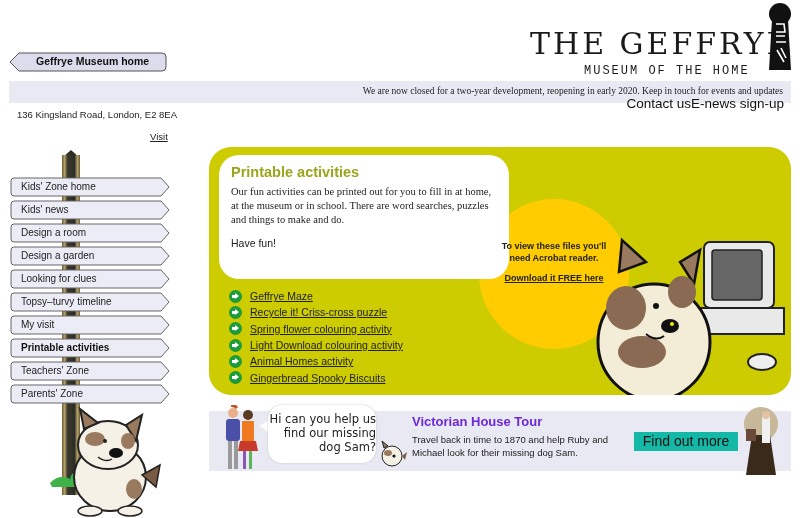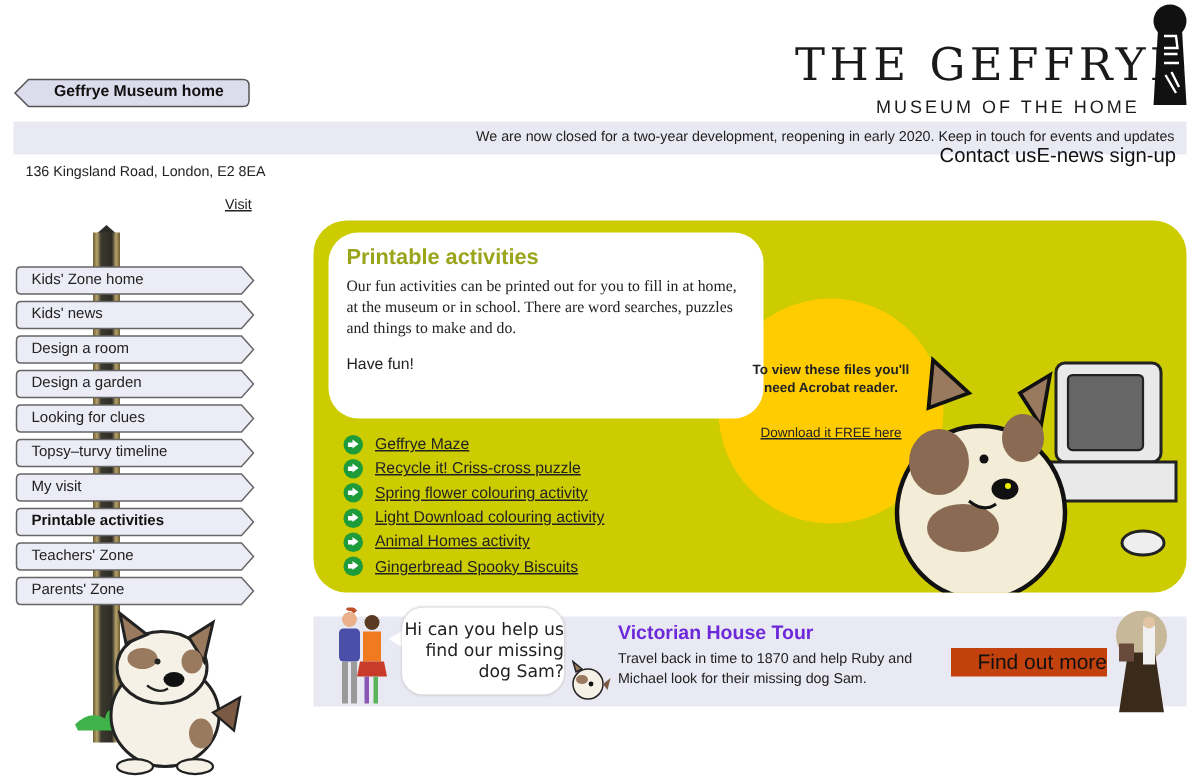--- a/index.html
+++ b/index.html
@@ -2,31 +2,31 @@
 <html><head>
 <meta charset="utf-8">
 <style>
   * { box-sizing: border-box; margin: 0; padding: 0; }
   html, body { width: 800px; height: 518px; overflow: hidden; background: #ffffff; }
   body { font-family: "Liberation Sans", sans-serif; color: #222; position: relative; }
 
   
   .logo { position: absolute; left: 530px; top: 24px; width: 265px; height: 60px; }
   .logo-title { position: absolute; left: 0; top: 2px; font-family: "DejaVu Serif", serif; font-size: 30px; letter-spacing: 3px; color: #1a1a1a; font-weight: normal; white-space: nowrap; }
-  .logo-sub { position: absolute; left: 54px; top: 40px; font-family: Liberation Sans, sans-serif; font-size: 12px; letter-spacing: 2px; color: #1a1a1a; white-space: nowrap; }
+  .logo-sub { position: absolute; left: 54px; top: 40px; font-family: Liberation Mono, monospace; font-size: 12px; letter-spacing: 2px; color: #1a1a1a; white-space: nowrap; }
   .logo-key { position: absolute; left: 237px; top: -22px; width: 26px; height: 70px; }
 
   
   .home-sign { position: absolute; left: 9px; top: 52px; width: 158px; height: 20px; }
   .home-sign svg { position: absolute; left: 0; top: 0; }
   .home-sign span { position: absolute; left: 27px; top: 3px; font-size: 10.5px; font-weight: bold; color: #111; }
 
   
   .notice { position: absolute; left: 9px; top: 81px; width: 782px; height: 22px; background: #e9e9f3; }
-  .notice span { position: absolute; right: 8px; top: 5px; font-size: 9.5px; color: #222; white-space: nowrap; }
+  .notice span { position: absolute; right: 8px; top: 5px; font-size: 9.5px; color: #222; white-space: nowrap; font-family: Liberation Serif, serif; }
 
   .top-links { position: absolute; right: 16px; top: 96px; font-size: 13.5px; white-space: nowrap; }
   .top-links a { color: #111; }
 
   .address { position: absolute; left: 17px; top: 109px; font-size: 9.5px; color: #222; }
   .visit { position: absolute; left: 150px; top: 131px; font-size: 9.5px; color: #222; text-decoration: underline; }
 
   
   .pole { position: absolute; left: 62px; top: 155px; width: 18px; height: 340px; background: linear-gradient(to right,#6e5d32 0,#b6a26a 15%,#3c3a2e 30%,#2d2c26 70%,#b6a26a 85%,#6e5d32 100%); }
   .pole-tip { position: absolute; left: 62px; top: 150px; width: 0; height: 0; border-left: 9px solid transparent; border-right: 9px solid transparent; border-bottom: 8px solid #2d2c26; }
@@ -41,41 +41,41 @@
 
   
   .panel { position: absolute; left: 209px; top: 147px; width: 582px; height: 248px; background: #cccc00; border-radius: 22px; overflow: hidden; }
   .intro-box { position: absolute; left: 10px; top: 8px; width: 290px; height: 124px; background: #ffffff; border-radius: 20px; }
   .intro-title { position: absolute; left: 12px; top: 9px; font-size: 14.5px; font-weight: bold; color: #9aa51b; }
   .intro-text { position: absolute; left: 12px; top: 30px; width: 270px; font-size: 10.5px; line-height: 14px; color: #222; font-family: Liberation Serif, serif; }
   .intro-fun { position: absolute; left: 12px; top: 82px; font-size: 10.5px; color: #222; }
 
   .circle { position: absolute; left: 270px; top: 52px; width: 150px; height: 150px; border-radius: 50%; background: #ffcc00; }
   .circle-text { position: absolute; left: 285px; top: 93px; width: 120px; text-align: center; font-size: 9px; font-weight: bold; line-height: 12px; color: #222; }
-  .circle-link { position: absolute; left: 285px; top: 136px; width: 120px; text-align: center; font-size: 9px; font-weight: normal; color: #222; text-decoration: underline; }
+  .circle-link { position: absolute; left: 285px; top: 126px; width: 120px; text-align: center; font-size: 9px; font-weight: bold; color: #222; text-decoration: underline; }
 
   .act-list { position: absolute; left: 20px; top: 141px; list-style: none; }
   .act-list li { height: 16.3px; display: flex; align-items: center; }
   .arrow-icon { width: 13px; height: 13px; border-radius: 50%; background: #1e9b3a; position: relative; margin-right: 8px; flex: 0 0 13px; }
   .arrow-icon::before { content: ""; position: absolute; left: 3px; top: 5px; width: 4px; height: 3px; background: #fff; }
   .arrow-icon::after { content: ""; position: absolute; left: 6px; top: 3px; border-top: 3.5px solid transparent; border-bottom: 3.5px solid transparent; border-left: 4.5px solid #fff; }
   .act-list a { font-size: 10.5px; color: #222; text-decoration: underline; white-space: nowrap; }
 
   .dog-computer { position: absolute; left: 385px; top: 75px; width: 200px; height: 175px; }
 
   
   .banner { position: absolute; left: 209px; top: 411px; width: 582px; height: 60px; background: #e9e9f3; }
   .kids { position: absolute; left: 222px; top: 405px; width: 40px; height: 70px; }
   .bubble { position: absolute; left: 268px; top: 405px; width: 108px; height: 58px; background: #fff; border-radius: 14px; box-shadow: 0 0 2px #bbb; }
   .bubble-tail { position: absolute; left: 259px; top: 420px; width: 0; height: 0; border-top: 6px solid transparent; border-bottom: 6px solid transparent; border-right: 10px solid #fff; }
   .bubble span { display: block; text-align: right; font-family: "DejaVu Sans", sans-serif; font-size: 11.5px; line-height: 14px; padding-top: 7px; color: #222; }
   .small-dog { position: absolute; left: 378px; top: 440px; width: 30px; height: 28px; }
   .banner-title { position: absolute; left: 412px; top: 414px; font-size: 13px; font-weight: bold; color: #6d28d9; }
   .banner-text { position: absolute; left: 412px; top: 434px; width: 200px; font-size: 9.5px; line-height: 12.5px; color: #222; }
-  .find-btn { position: absolute; left: 634px; top: 432px; width: 104px; height: 19px; background: #c2410c; font-size: 14px; color: #111; text-align: right; line-height: 19px; cursor: pointer; }
+  .find-btn { position: absolute; left: 634px; top: 432px; width: 104px; height: 19px; background: #14b8a6; font-size: 14px; color: #111; text-align: center; line-height: 19px; cursor: pointer; }
   .keyhole { position: absolute; left: 740px; top: 407px; width: 42px; height: 68px; }
 </style>
 </head>
 <body>
 
 <div class="logo">
   <div class="logo-title">THE GEFFRYE</div>
   <div class="logo-sub">MUSEUM OF THE HOME</div>
   <svg class="logo-key" viewBox="0 0 26 70">
     <circle cx="13" cy="12" r="11" fill="#111"></circle>

